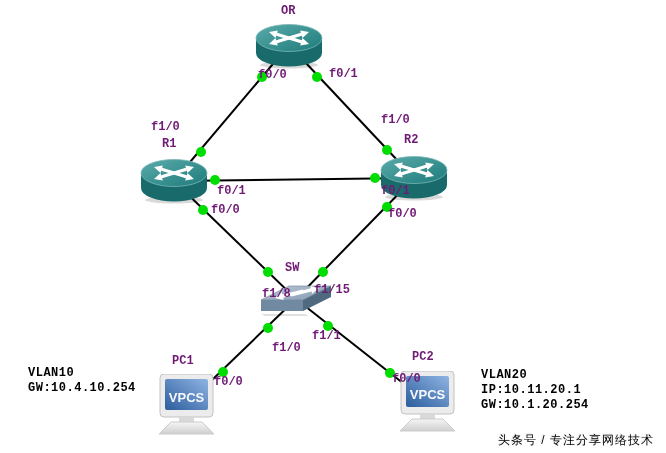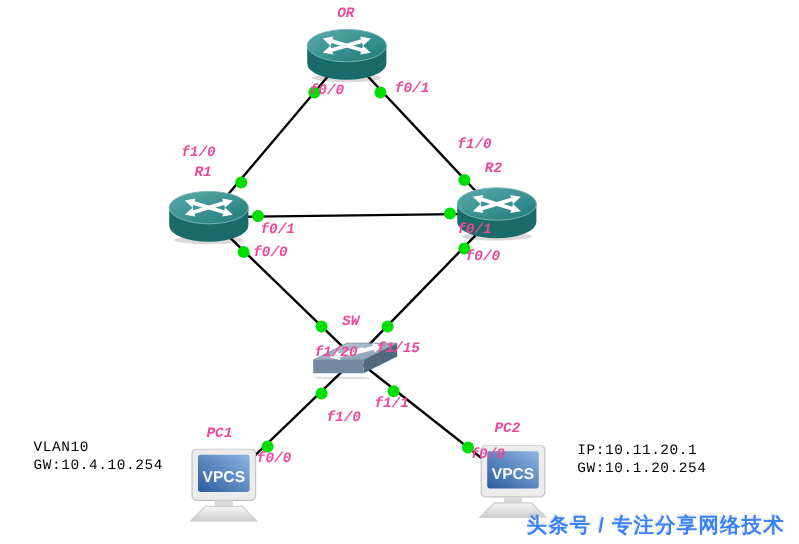--- a/index.html
+++ b/index.html
@@ -3,31 +3,31 @@
 <meta charset="utf-8">
 <style>
   html,body{margin:0;padding:0;background:#fff;}
   #canvas{
     position:relative;width:666px;height:453px;background:#fff;overflow:hidden;
     font-family:"Liberation Mono","DejaVu Sans Mono",monospace;
   }
   svg.layer{position:absolute;left:0;top:0;}
   .device{position:absolute;}
   .lbl{
-    position:absolute;font-size:12px;font-weight:bold;color:#ec4899;
-    white-space:nowrap;line-height:12px;letter-spacing:0px;font-style:italic;
+    position:absolute;font-size:12px;font-weight:bold;color:#701a75;
+    white-space:nowrap;line-height:12px;letter-spacing:0px;
   }
   .vlan{
-    position:absolute;font-size:12px;font-weight:normal;color:#000;
+    position:absolute;font-size:12px;font-weight:bold;color:#000;
     line-height:15px;white-space:nowrap;letter-spacing:0.5px;
   }
   .watermark{
     position:absolute;right:12px;bottom:4px;
     font-family:"Liberation Sans","DejaVu Sans",sans-serif;
-    font-size:17px;font-weight:bold;color:#3b82f6;letter-spacing:1px;
+    font-size:12px;font-weight:normal;color:#000000;letter-spacing:1px;
     text-shadow:1px 1px 0 rgba(255,255,255,0.95),-1px -1px 1px rgba(0,0,0,0.10);
     white-space:nowrap;
   }
 </style>
 </head>
 <body>
 
 <div id="canvas">
 
   <svg class="layer" width="666" height="453" style="z-index:1">
@@ -170,35 +170,36 @@
   <span class="lbl" style="left:162px;top:138px;z-index:4">R1</span>
   <span class="lbl" style="left:217px;top:185px;z-index:4">f0/1</span>
   <span class="lbl" style="left:211px;top:204px;z-index:4">f0/0</span>
 
   <span class="lbl" style="left:381px;top:114px;z-index:4">f1/0</span>
   <span class="lbl" style="left:404px;top:134px;z-index:4">R2</span>
   <span class="lbl" style="left:381px;top:185px;z-index:4">f0/1</span>
   <span class="lbl" style="left:388px;top:208px;z-index:4">f0/0</span>
 
   <span class="lbl" style="left:285px;top:262px;z-index:4">SW</span>
-  <span class="lbl" style="left:262px;top:288px;z-index:4">f1/20</span>
+  <span class="lbl" style="left:262px;top:288px;z-index:4">f1/8</span>
   <span class="lbl" style="left:314px;top:284px;z-index:4">f1/15</span>
   <span class="lbl" style="left:312px;top:330px;z-index:4">f1/1</span>
   <span class="lbl" style="left:272px;top:342px;z-index:4">f1/0</span>
 
   <span class="lbl" style="left:172px;top:355px;z-index:4">PC1</span>
   <span class="lbl" style="left:214px;top:376px;z-index:4">f0/0</span>
 
   <span class="lbl" style="left:412px;top:351px;z-index:4">PC2</span>
   <span class="lbl" style="left:392px;top:373px;z-index:4">f0/0</span>
 
   <div class="vlan" style="left:28px;top:366px;z-index:4">
     <div>VLAN10</div>
     <div>GW:10.4.10.254</div>
   </div>
   <div class="vlan" style="left:481px;top:368px;z-index:4">
+    <div>VLAN20</div>
     <div>IP:10.11.20.1</div>
     <div>GW:10.1.20.254</div>
   </div>
 
   <div class="watermark" style="z-index:5">头条号 / 专注分享网络技术</div>
 
 </div>
 
 </body></html>

